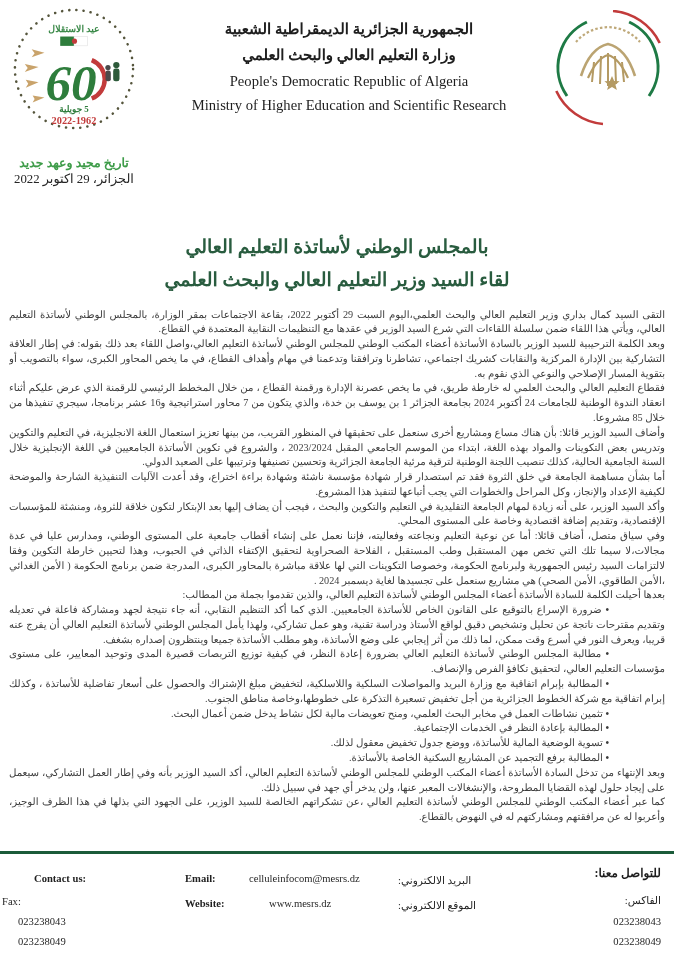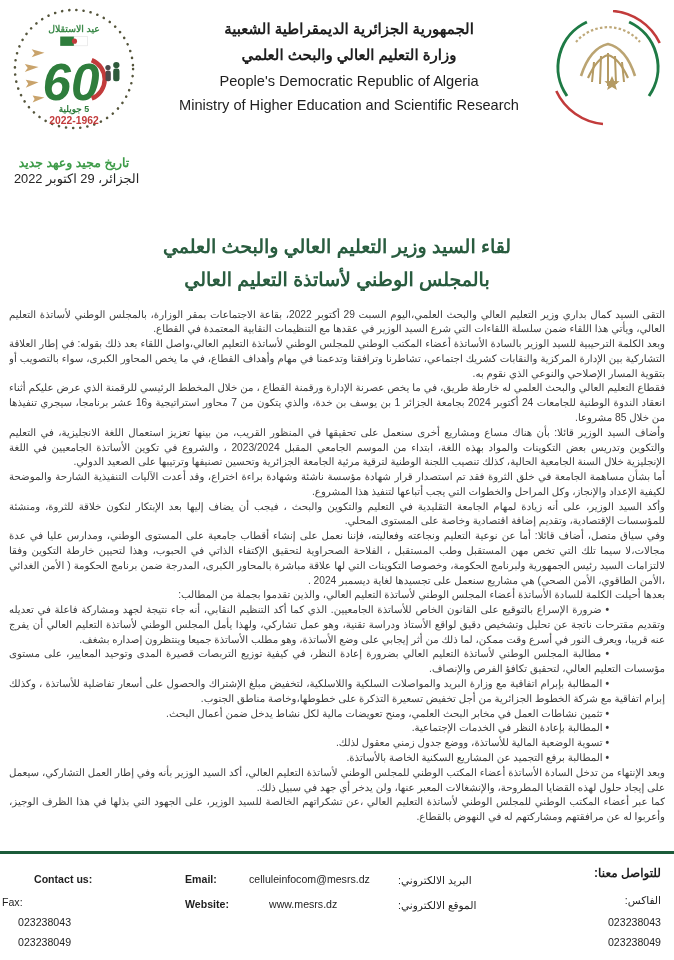--- a/index.html
+++ b/index.html
@@ -1,21 +1,21 @@
 <!DOCTYPE html>
 <html lang="ar" dir="rtl"><head>
 <meta charset="utf-8">
 <style>
   html,body{margin:0;padding:0;background:#ffffff;}
   .page{
     position:relative;
     width:674px;height:960px;
     background:#ffffff;
     overflow:hidden;
-    font-family:Liberation Sans, sans-serif;
+    font-family:Liberation Serif, serif;
     color:#2e2e2e;
     direction:rtl;
   }
   
   .header{position:relative;height:160px;}
   .logo-left{position:absolute;left:8px;top:4px;width:132px;text-align:center;direction:rtl;}
   .logo-left .tagline{color:#3e9c49;font-weight:bold;font-size:12.5px;margin-top:15px;}
   .logo-right{position:absolute;right:6px;top:10px;width:122px;}
   .header-center{position:absolute;left:140px;right:140px;top:16px;text-align:center;color:#1e1e1e;margin-left:24px;}
   .header-center .ar{font-size:15px;font-weight:bold;line-height:1.75;}
@@ -138,40 +138,40 @@
         <path d="M64 66 l2.2 5 5.4 0.3 -4.2 3.4 1.5 5.2 -4.9 -3 -4.9 3 1.5 -5.2 -4.2 -3.4 5.4 -0.3 z" fill="#b49a63"></path>
       </svg>
     </div>
   </div>
 
   <div class="meta">
     <div class="dateline">الجزائر، 29 اكتوبر 2022</div>
   </div>
 
   <div class="main-title">
+    <div>بالمجلس الوطني لأساتذة التعليم العالي</div>
     <div>لقاء السيد وزير التعليم العالي والبحث العلمي</div>
-    <div>بالمجلس الوطني لأساتذة التعليم العالي</div>
   </div>
 
   <div class="content">
     <p>التقى السيد كمال بداري وزير التعليم العالي والبحث العلمي،اليوم السبت 29 أكتوبر 2022، بقاعة الاجتماعات بمقر الوزارة، بالمجلس الوطني لأساتذة التعليم العالي، ويأتي هذا اللقاء ضمن سلسلة اللقاءات التي شرع السيد الوزير في عقدها مع التنظيمات النقابية المعتمدة في القطاع.</p>
     <p>وبعد الكلمة الترحيبية للسيد الوزير بالسادة الأساتذة أعضاء المكتب الوطني للمجلس الوطني لأساتذة التعليم العالي،واصل اللقاء بعد ذلك بقوله: في إطار العلاقة التشاركية بين الإدارة المركزية والنقابات كشريك اجتماعي، تشاطرنا وترافقنا وتدعمنا في مهام وأهداف القطاع، في ما يخص المحاور الكبرى، سواء بالتصويب أو بتقوية المسار الإصلاحي والنوعي الذي نقوم به.</p>
     <p>فقطاع التعليم العالي والبحث العلمي له خارطة طريق، في ما يخص عصرنة الإدارة ورقمنة القطاع ، من خلال المخطط الرئيسي للرقمنة الذي عرض عليكم أثناء انعقاد الندوة الوطنية للجامعات 24 أكتوبر 2024 بجامعة الجزائر 1 بن يوسف بن خدة، والذي يتكون من 7 محاور استراتيجية و16 عشر برنامجا، سيجري تنفيذها من خلال 85 مشروعا.</p>
     <p>وأضاف السيد الوزير قائلا: بأن هناك مساع ومشاريع أخرى سنعمل على تحقيقها في المنظور القريب، من بينها تعزيز استعمال اللغة الانجليزية، في التعليم والتكوين وتدريس بعض التكوينات والمواد بهذه اللغة، ابتداء من الموسم الجامعي المقبل 2023/2024 ، والشروع في تكوين الأساتذة الجامعيين في اللغة الإنجليزية خلال السنة الجامعية الحالية، كذلك تنصيب اللجنة الوطنية لترقية مرئية الجامعة الجزائرية وتحسين تصنيفها وترتيبها على الصعيد الدولي.</p>
     <p>أما بشأن مساهمة الجامعة في خلق الثروة فقد تم استصدار قرار شهادة مؤسسة ناشئة وشهادة براءة اختراع، وقد أعدت الآليات التنفيذية الشارحة والموضحة لكيفية الإعداد والإنجاز، وكل المراحل والخطوات التي يجب أتباعها لتنفيذ هذا المشروع.</p>
     <p>وأكد السيد الوزير، على أنه زيادة لمهام الجامعة التقليدية في التعليم والتكوين والبحث ، فيجب أن يضاف إليها بعد الإبتكار لتكون خلاقة للثروة، ومنشئة للمؤسسات الإقتصادية، وتقديم إضافة اقتصادية وخاصة على المستوى المحلي.</p>
     <p>وفي سياق متصل، أضاف قائلا: أما عن نوعية التعليم ونجاعته وفعاليته، فإننا نعمل على إنشاء أقطاب جامعية على المستوى الوطني، ومدارس عليا في عدة مجالات،لا سيما تلك التي تخص مهن المستقبل وطب المستقبل ، الفلاحة الصحراوية لتحقيق الإكتفاء الذاتي في الحبوب، وهذا لتحيين خارطة التكوين وفقا لالتزامات السيد رئيس الجمهورية ولبرنامج الحكومة، وخصوصا التكوينات التي لها علاقة مباشرة بالمحاور الكبرى، المدرجة ضمن برنامج الحكومة ( الأمن الغدائي ،الأمن الطاقوي، الأمن الصحي) هي مشاريع سنعمل على تجسيدها لغاية ديسمبر 2024 .</p>
     <p>بعدها أحيلت الكلمة للسادة الأساتذة أعضاء المجلس الوطني لأساتذة التعليم العالي، والذين تقدموا بجملة من المطالب:</p>
 
     <p class="bullet">ضرورة الإسراع بالتوقيع على القانون الخاص للأساتذة الجامعيين. الذي كما أكد التنظيم النقابي، أنه جاء نتيجة لجهد ومشاركة فاعلة في تعديله وتقديم مقترحات ناتجة عن تحليل وتشخيص دقيق لواقع الأستاذ ودراسة تقنية، وهو عمل تشاركي، ولهذا يأمل المجلس الوطني لأساتذة التعليم العالي أن يفرج عنه قريبا، ويعرف النور في أسرع وقت ممكن، لما ذلك من أثر إيجابي على وضع الأساتذة، وهو مطلب الأساتذة جميعا وينتظرون إصداره بشغف.</p>
     <p class="bullet">مطالبة المجلس الوطني لأساتذة التعليم العالي بضرورة إعادة النظر، في كيفية توزيع التربصات قصيرة المدى وتوحيد المعايير، على مستوى مؤسسات التعليم العالي، لتحقيق تكافؤ الفرص والإنصاف.</p>
     <p class="bullet">المطالبة بإبرام اتفاقية مع وزارة البريد والمواصلات السلكية واللاسلكية، لتخفيض مبلغ الإشتراك والحصول على أسعار تفاضلية للأساتذة ، وكذلك إبرام اتفاقية مع شركة الخطوط الجزائرية من أجل تخفيض تسعيرة التذكرة على خطوطها،وخاصة مناطق الجنوب.</p>
     <p class="bullet">تثمين نشاطات العمل في مخابر البحث العلمي، ومنح تعويضات مالية لكل نشاط يدخل ضمن أعمال البحث.</p>
     <p class="bullet">المطالبة بإعادة النظر في الخدمات الإجتماعية.</p>
-    <p class="bullet">تسوية الوضعية المالية للأساتذة، ووضع جدول زمني معقول لذلك.</p>
+    <p class="bullet">تسوية الوضعية المالية للأساتذة، ووضع جدول تخفيض معقول لذلك.</p>
     <p class="bullet">المطالبة برفع التجميد عن المشاريع السكنية الخاصة بالأساتذة.</p>
 
     <p>وبعد الإنتهاء من تدخل السادة الأساتذة أعضاء المكتب الوطني للمجلس الوطني لأساتذة التعليم العالي، أكد السيد الوزير بأنه وفي إطار العمل التشاركي، سيعمل على إيجاد حلول لهذه القضايا المطروحة، والإنشغالات المعبر عنها، ولن يدخر أي جهد في سبيل ذلك.</p>
     <p>كما عبر أعضاء المكتب الوطني للمجلس الوطني لأساتذة التعليم العالي ،عن تشكراتهم الخالصة للسيد الوزير، على الجهود التي بذلها في هذا الظرف الوجيز، وأعربوا له عن مرافقتهم ومشاركتهم له في النهوض بالقطاع.</p>
   </div>
 
   <div class="footer">
     <div class="rule"></div>
 
     <span class="f b ltr f-contact-us">Contact us:</span>

